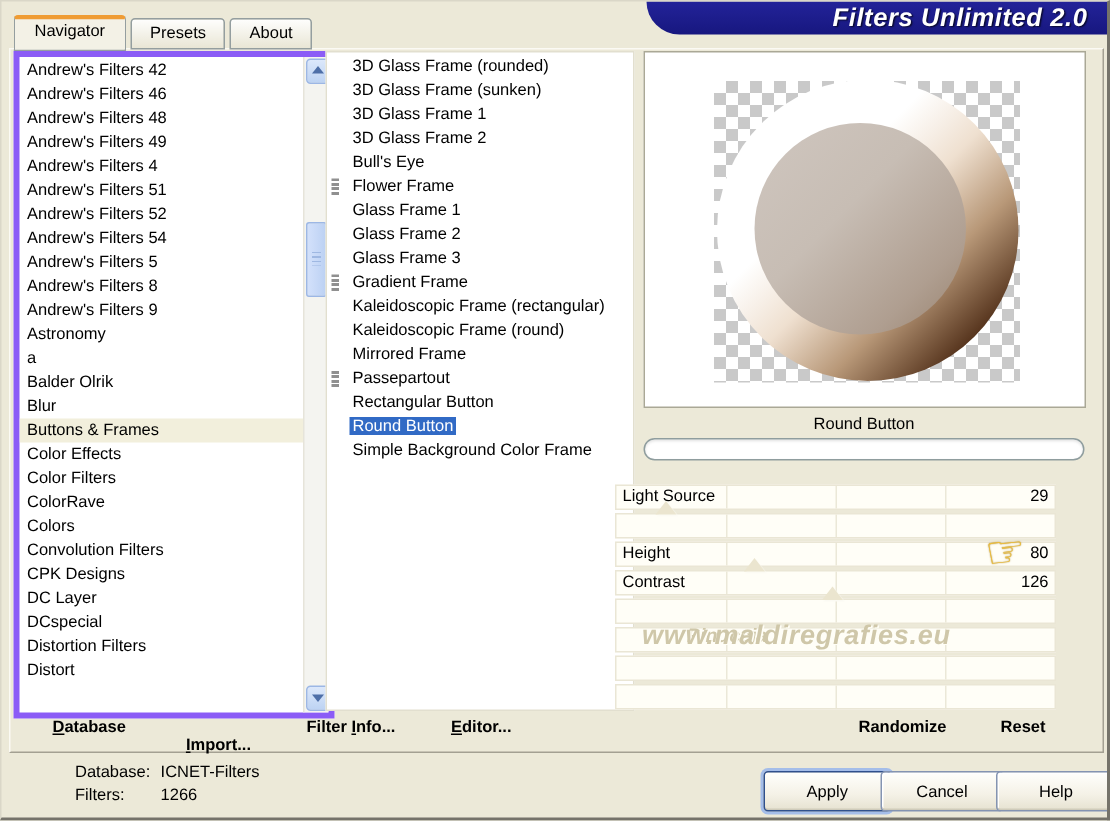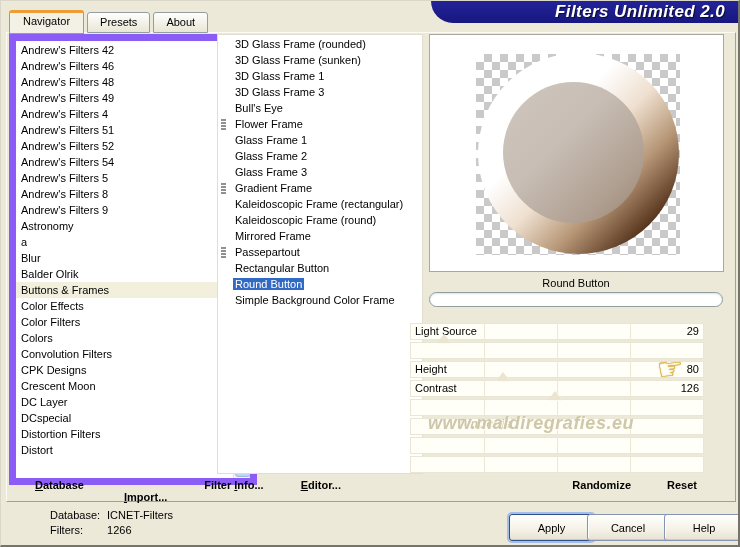--- a/index.html
+++ b/index.html
@@ -23,21 +23,21 @@
     font-size:17px; font-weight:bold; font-style:italic; color:#fff;
     letter-spacing:.4px; text-shadow:1px 1px 1px rgba(0,0,0,.65); }
   
   .tabs { position:absolute; left:8px; top:9px; display:flex; align-items:flex-end; z-index:4; }
   .tab { border:1px solid #949e9f; border-radius:3px 3px 0 0;
     background:linear-gradient(#fefefd,#e9e6d5); padding:3px 12px 4px; margin-right:3px; }
   .tab.active { background:#f3f1e6; border-top:3px solid #ef9c34;
     padding:2px 13px 6px; margin-bottom:-1px; }
   
   .listbox { position:absolute; top:33px; height:437px; background:#fff; overflow:hidden; }
-  #cat-list { left:8px; width:206px; border:7px solid #8b5cf6;padding-left:28px; }
+  #cat-list { left:8px; width:206px; border:4px solid #8b5cf6; }
   #cat-items { position:absolute; left:0; top:1px; right:16px; }
   .lrow { height:16px; line-height:16px; padding-left:5px; white-space:nowrap; overflow:hidden; }
   .lrow.selcat { background:#f2efdc; }
   #filter-list { left:216px; width:204px; border:1px solid #e2dfcf; padding-top:1px; }
   .frow { position:relative; height:16px; line-height:16px; padding-left:15px; white-space:nowrap; }
   .grip { position:absolute; left:3px; top:3px; width:5px; height:11px;
     background:repeating-linear-gradient(180deg,#909090 0 2px,transparent 2px 3px); }
   .flbl { padding:0 2px; }
   .flbl.selfil { background:#316ac5; color:#fff; }
   
@@ -124,50 +124,50 @@
         <div class="lrow">Andrew's Filters 49</div>
         <div class="lrow">Andrew's Filters 4</div>
         <div class="lrow">Andrew's Filters 51</div>
         <div class="lrow">Andrew's Filters 52</div>
         <div class="lrow">Andrew's Filters 54</div>
         <div class="lrow">Andrew's Filters 5</div>
         <div class="lrow">Andrew's Filters 8</div>
         <div class="lrow">Andrew's Filters 9</div>
         <div class="lrow">Astronomy</div>
         <div class="lrow">a</div>
+        <div class="lrow">Balder Olrik</div>
         <div class="lrow">Blur</div>
-        <div class="lrow">Balder Olrik</div>
         <div class="lrow selcat">Buttons &amp; Frames</div>
         <div class="lrow">Color Effects</div>
         <div class="lrow">Color Filters</div>
+        <div class="lrow">ColorRave</div>
         <div class="lrow">Colors</div>
         <div class="lrow">Convolution Filters</div>
         <div class="lrow">CPK Designs</div>
-        <div class="lrow">Crescent Moon</div>
         <div class="lrow">DC Layer</div>
         <div class="lrow">DCspecial</div>
         <div class="lrow">Distortion Filters</div>
         <div class="lrow">Distort</div>
       </div>
     <div class="vscroll">
       <div class="sb-btn sb-up">
           <i></i>
         </div>
       <div class="sb-thumb"></div>
       <div class="sb-btn sb-down">
           <i></i>
         </div>
     </div>
   </div>
 
   <div class="listbox" id="filter-list">
       <div class="frow"><span class="flbl">3D Glass Frame (rounded)</span></div>
       <div class="frow"><span class="flbl">3D Glass Frame (sunken)</span></div>
       <div class="frow"><span class="flbl">3D Glass Frame 1</span></div>
-      <div class="frow"><span class="flbl">3D Glass Frame 3</span></div>
+      <div class="frow"><span class="flbl">3D Glass Frame 2</span></div>
       <div class="frow"><span class="flbl">Bull's Eye</span></div>
       <div class="frow"><span class="grip"></span><span class="flbl">Flower Frame</span></div>
       <div class="frow"><span class="flbl">Glass Frame 1</span></div>
       <div class="frow"><span class="flbl">Glass Frame 2</span></div>
       <div class="frow"><span class="flbl">Glass Frame 3</span></div>
       <div class="frow"><span class="grip"></span><span class="flbl">Gradient Frame</span></div>
       <div class="frow"><span class="flbl">Kaleidoscopic Frame (rectangular)</span></div>
       <div class="frow"><span class="flbl">Kaleidoscopic Frame (round)</span></div>
       <div class="frow"><span class="flbl">Mirrored Frame</span></div>
       <div class="frow"><span class="grip"></span><span class="flbl">Passepartout</span></div>

